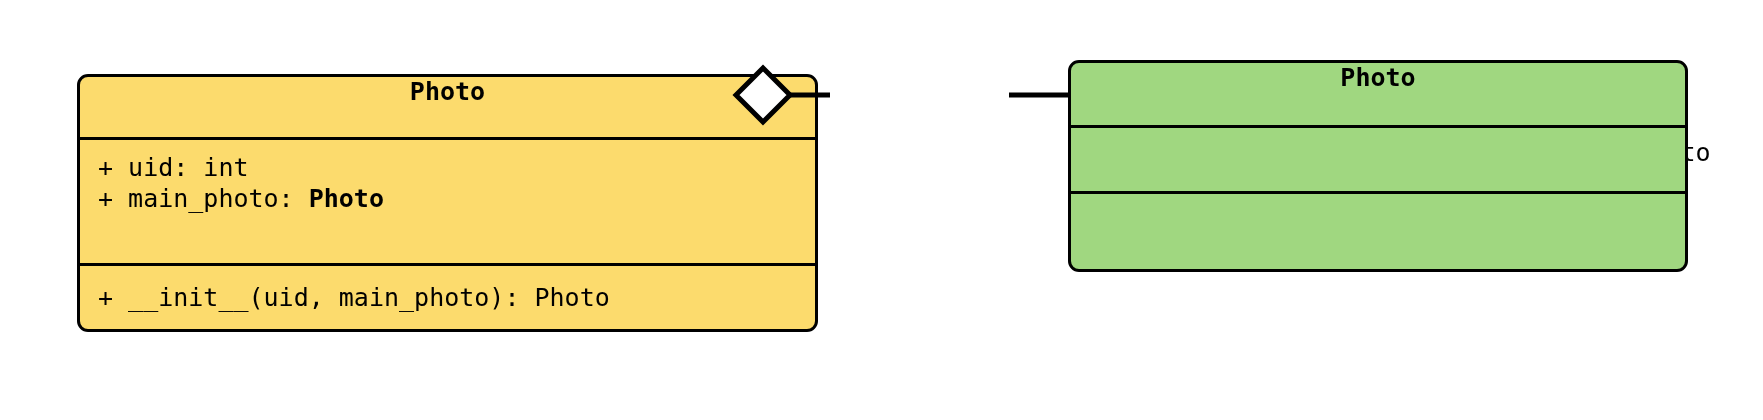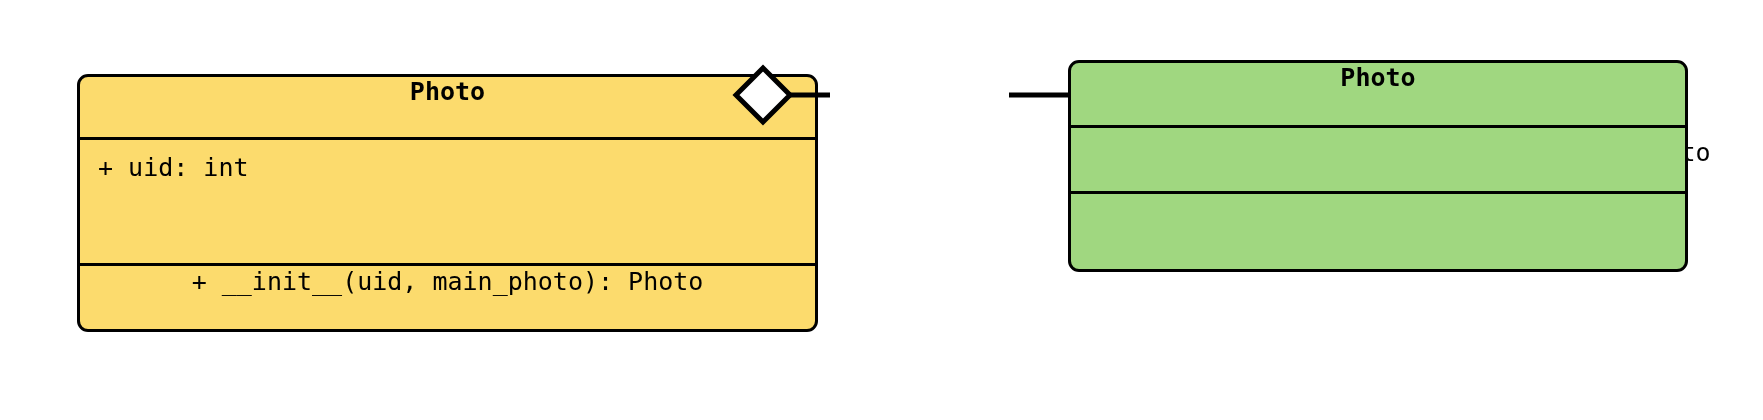--- a/index.html
+++ b/index.html
@@ -47,21 +47,21 @@
     align-items: center;
     justify-content: center;
     font-weight: bold;
     font-size: 25px;
     letter-spacing: 0px;
     color: #000000;
   }
   .uml-members {
     padding: 10px 18px 10px 18px;
     display: flex;
-    flex-direction: row;
+    flex-direction: column;
     justify-content: center;
   }
   .uml-member {
     font-size: 25px;
     line-height: 31px;
     color: #000000;
     white-space: pre;
   }
   .uml-member .type-ref {
     font-weight: bold;
@@ -150,20 +150,21 @@
 
 <div id="diagram-canvas">
 
   <div class="uml-class" id="class-user">
     <div class="uml-compartment title-compartment">
       <div class="uml-title">Photo</div>
     </div>
     <div class="uml-compartment attributes-compartment">
       <div class="uml-members">
         <div class="uml-member"><span>+ uid: int</span></div>
+        <div class="uml-member"><span>+ main_photo: </span><span class="type-ref">Photo</span></div>
       </div>
     </div>
     <div class="uml-compartment methods-compartment">
       <div class="uml-members">
         <div class="uml-member"><span>+ __init__(uid, main_photo): Photo</span></div>
       </div>
     </div>
   </div>
 
   <div id="association-main-photo">

